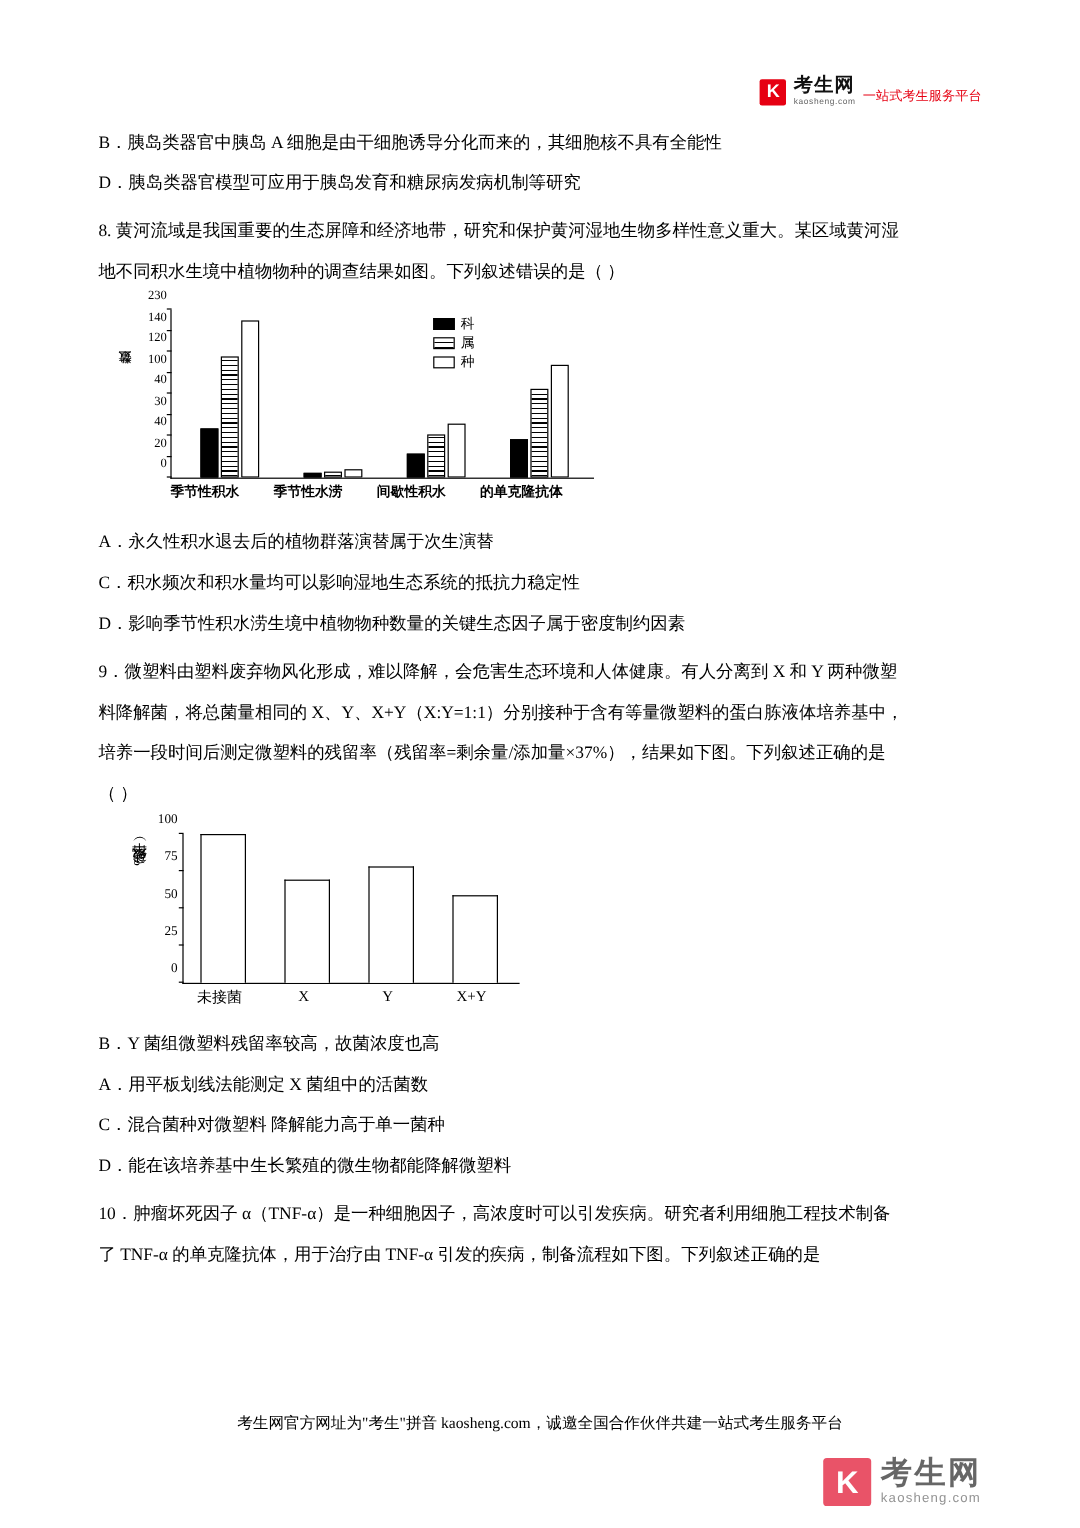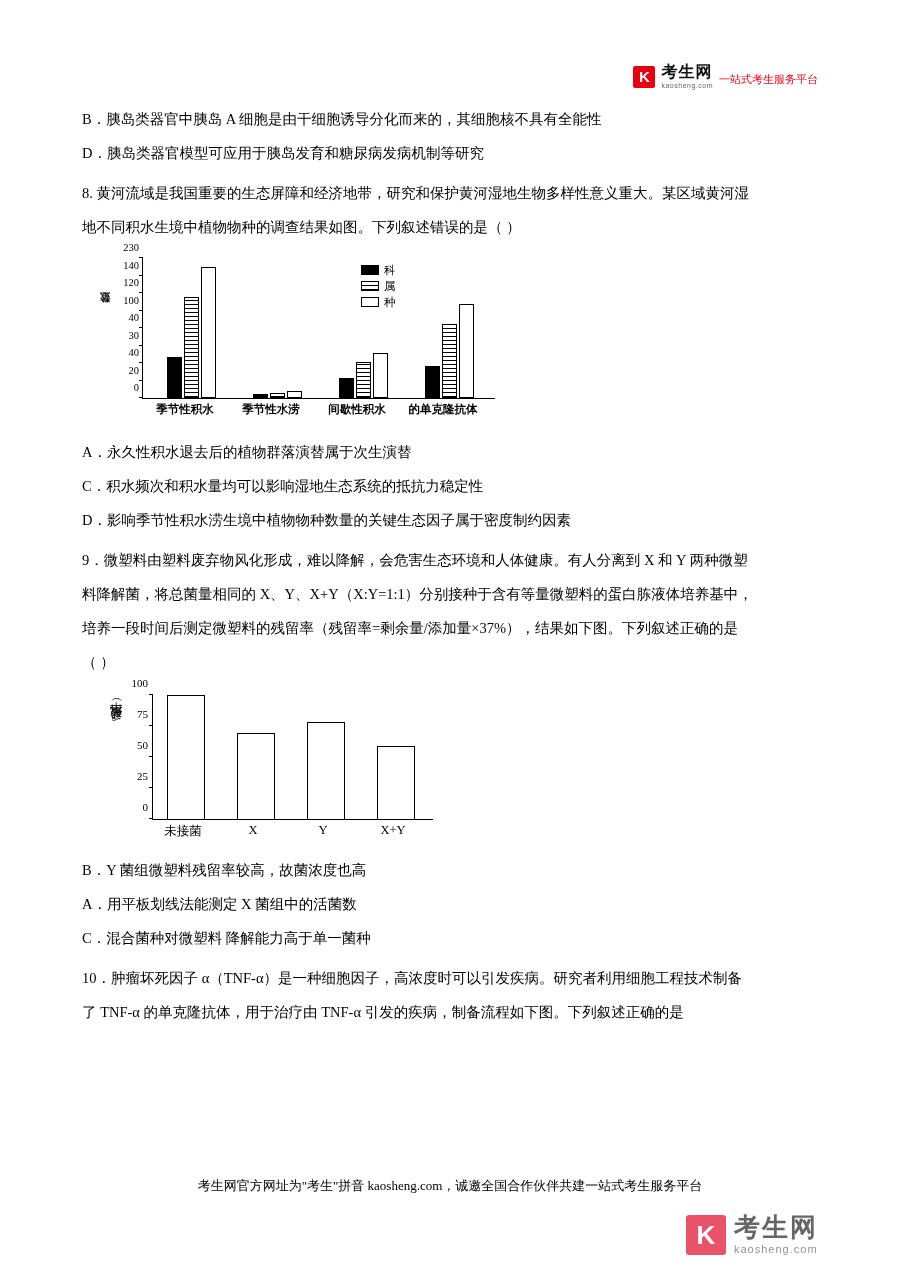--- a/index.html
+++ b/index.html
@@ -141,21 +141,20 @@
   .bar-hatch {
     background:
       repeating-linear-gradient(0deg, #000 0px, #000 1px, #fff 1px, #fff 4px);
   }
   .bar-open { background: #ffffff; }
   .c1-xlab {
     position: absolute;
     top: 148px;
     font-size: 11.5px;
     font-weight: bold;
-    text-align: center;
     white-space: nowrap;
   }
   .c1-legend {
     position: absolute;
     left: 218px;
     top: 4px;
     font-size: 11.5px;
     line-height: 16px;
   }
   .c1-legend div { display: flex; align-items: center; gap: 5px; }
@@ -384,20 +383,21 @@
         </div>
         <div class="c2-xlab" style="left:46px;width:74px">未接菌</div>
         <div class="c2-xlab" style="left:116px;width:74px">X</div>
         <div class="c2-xlab" style="left:186px;width:74px">Y</div>
         <div class="c2-xlab" style="left:256px;width:74px">X+Y</div>
       </div>
 
       <div class="opt">B．Y 菌组微塑料残留率较高，故菌浓度也高</div>
       <div class="opt">A．用平板划线法能测定 X 菌组中的活菌数</div>
       <div class="opt">C．混合菌种对微塑料  降解能力高于单一菌种</div>
+      <div class="opt">D．能在该培养基中生长繁殖的微生物都能降解微塑料</div>
     </div>
 
     <div class="q-block">
       <div class="line">10．肿瘤坏死因子 α（TNF-α）是一种细胞因子，高浓度时可以引发疾病。研究者利用细胞工程技术制备</div>
       <div class="line">了 TNF-α 的单克隆抗体，用于治疗由 TNF-α 引发的疾病，制备流程如下图。下列叙述正确的是</div>
     </div>
 
   </div>
 
   <div class="footer">考生网官方网址为"考生"拼音 kaosheng.com，诚邀全国合作伙伴共建一站式考生服务平台</div>

